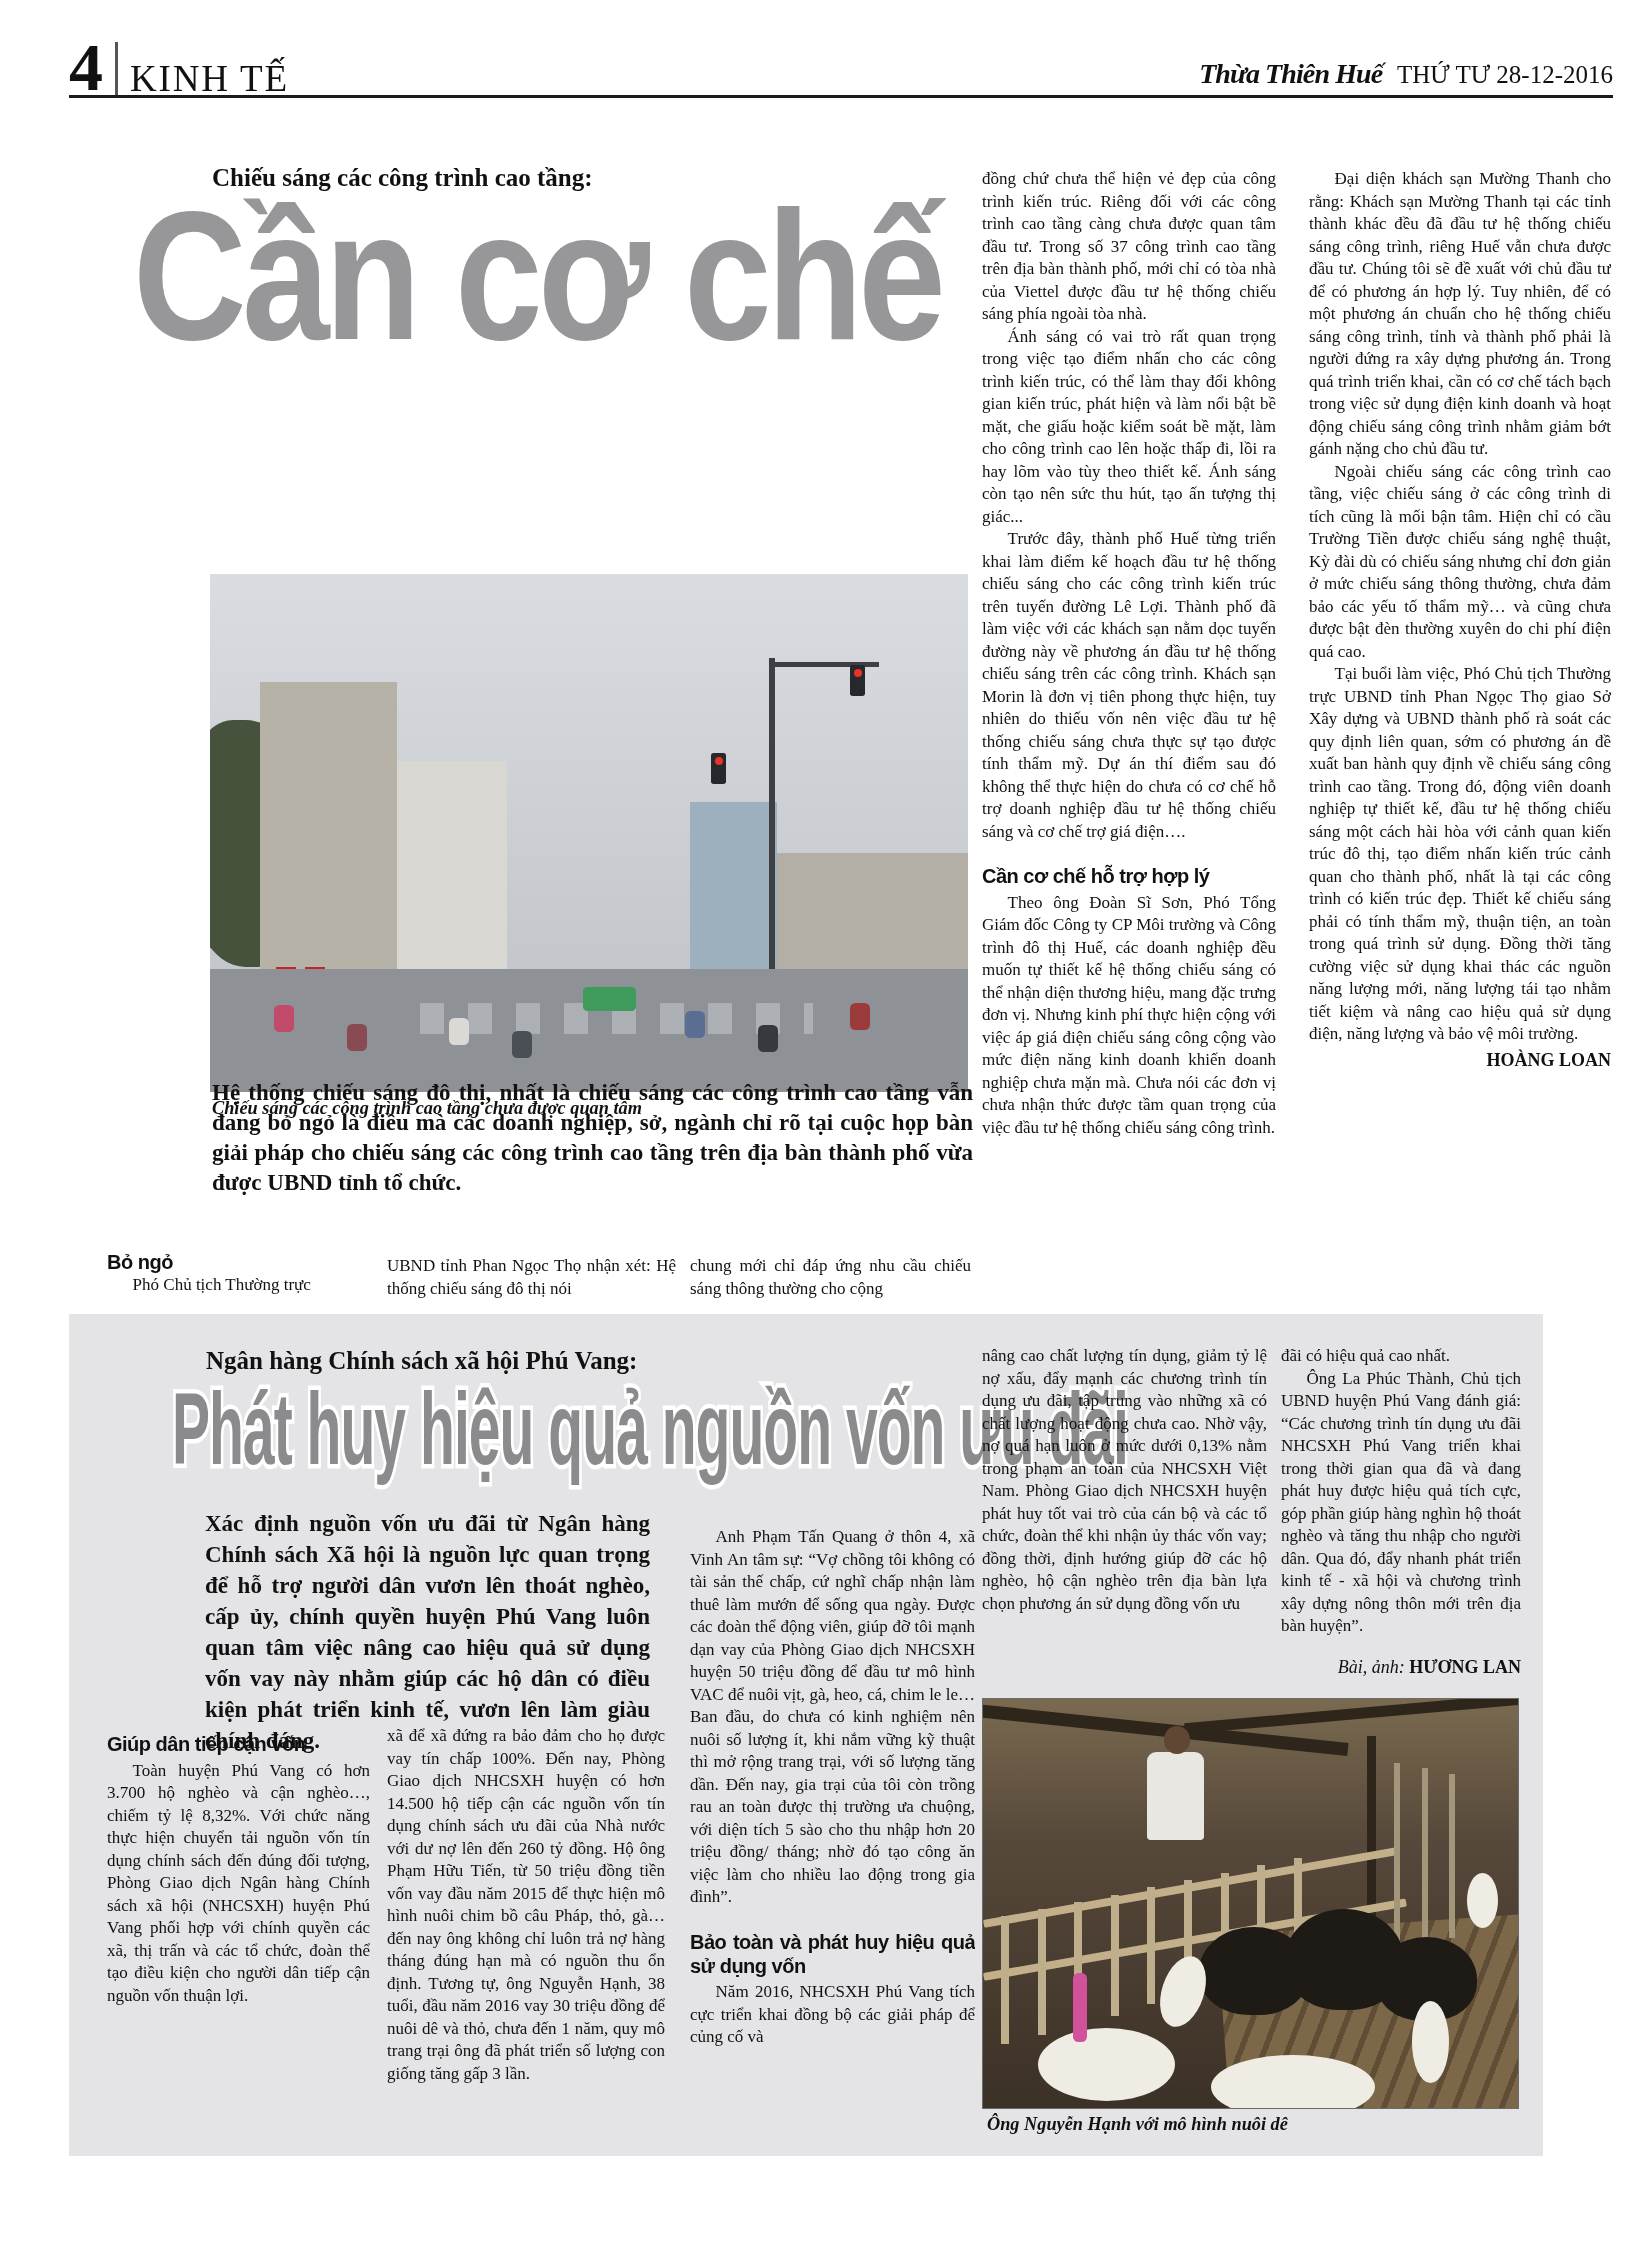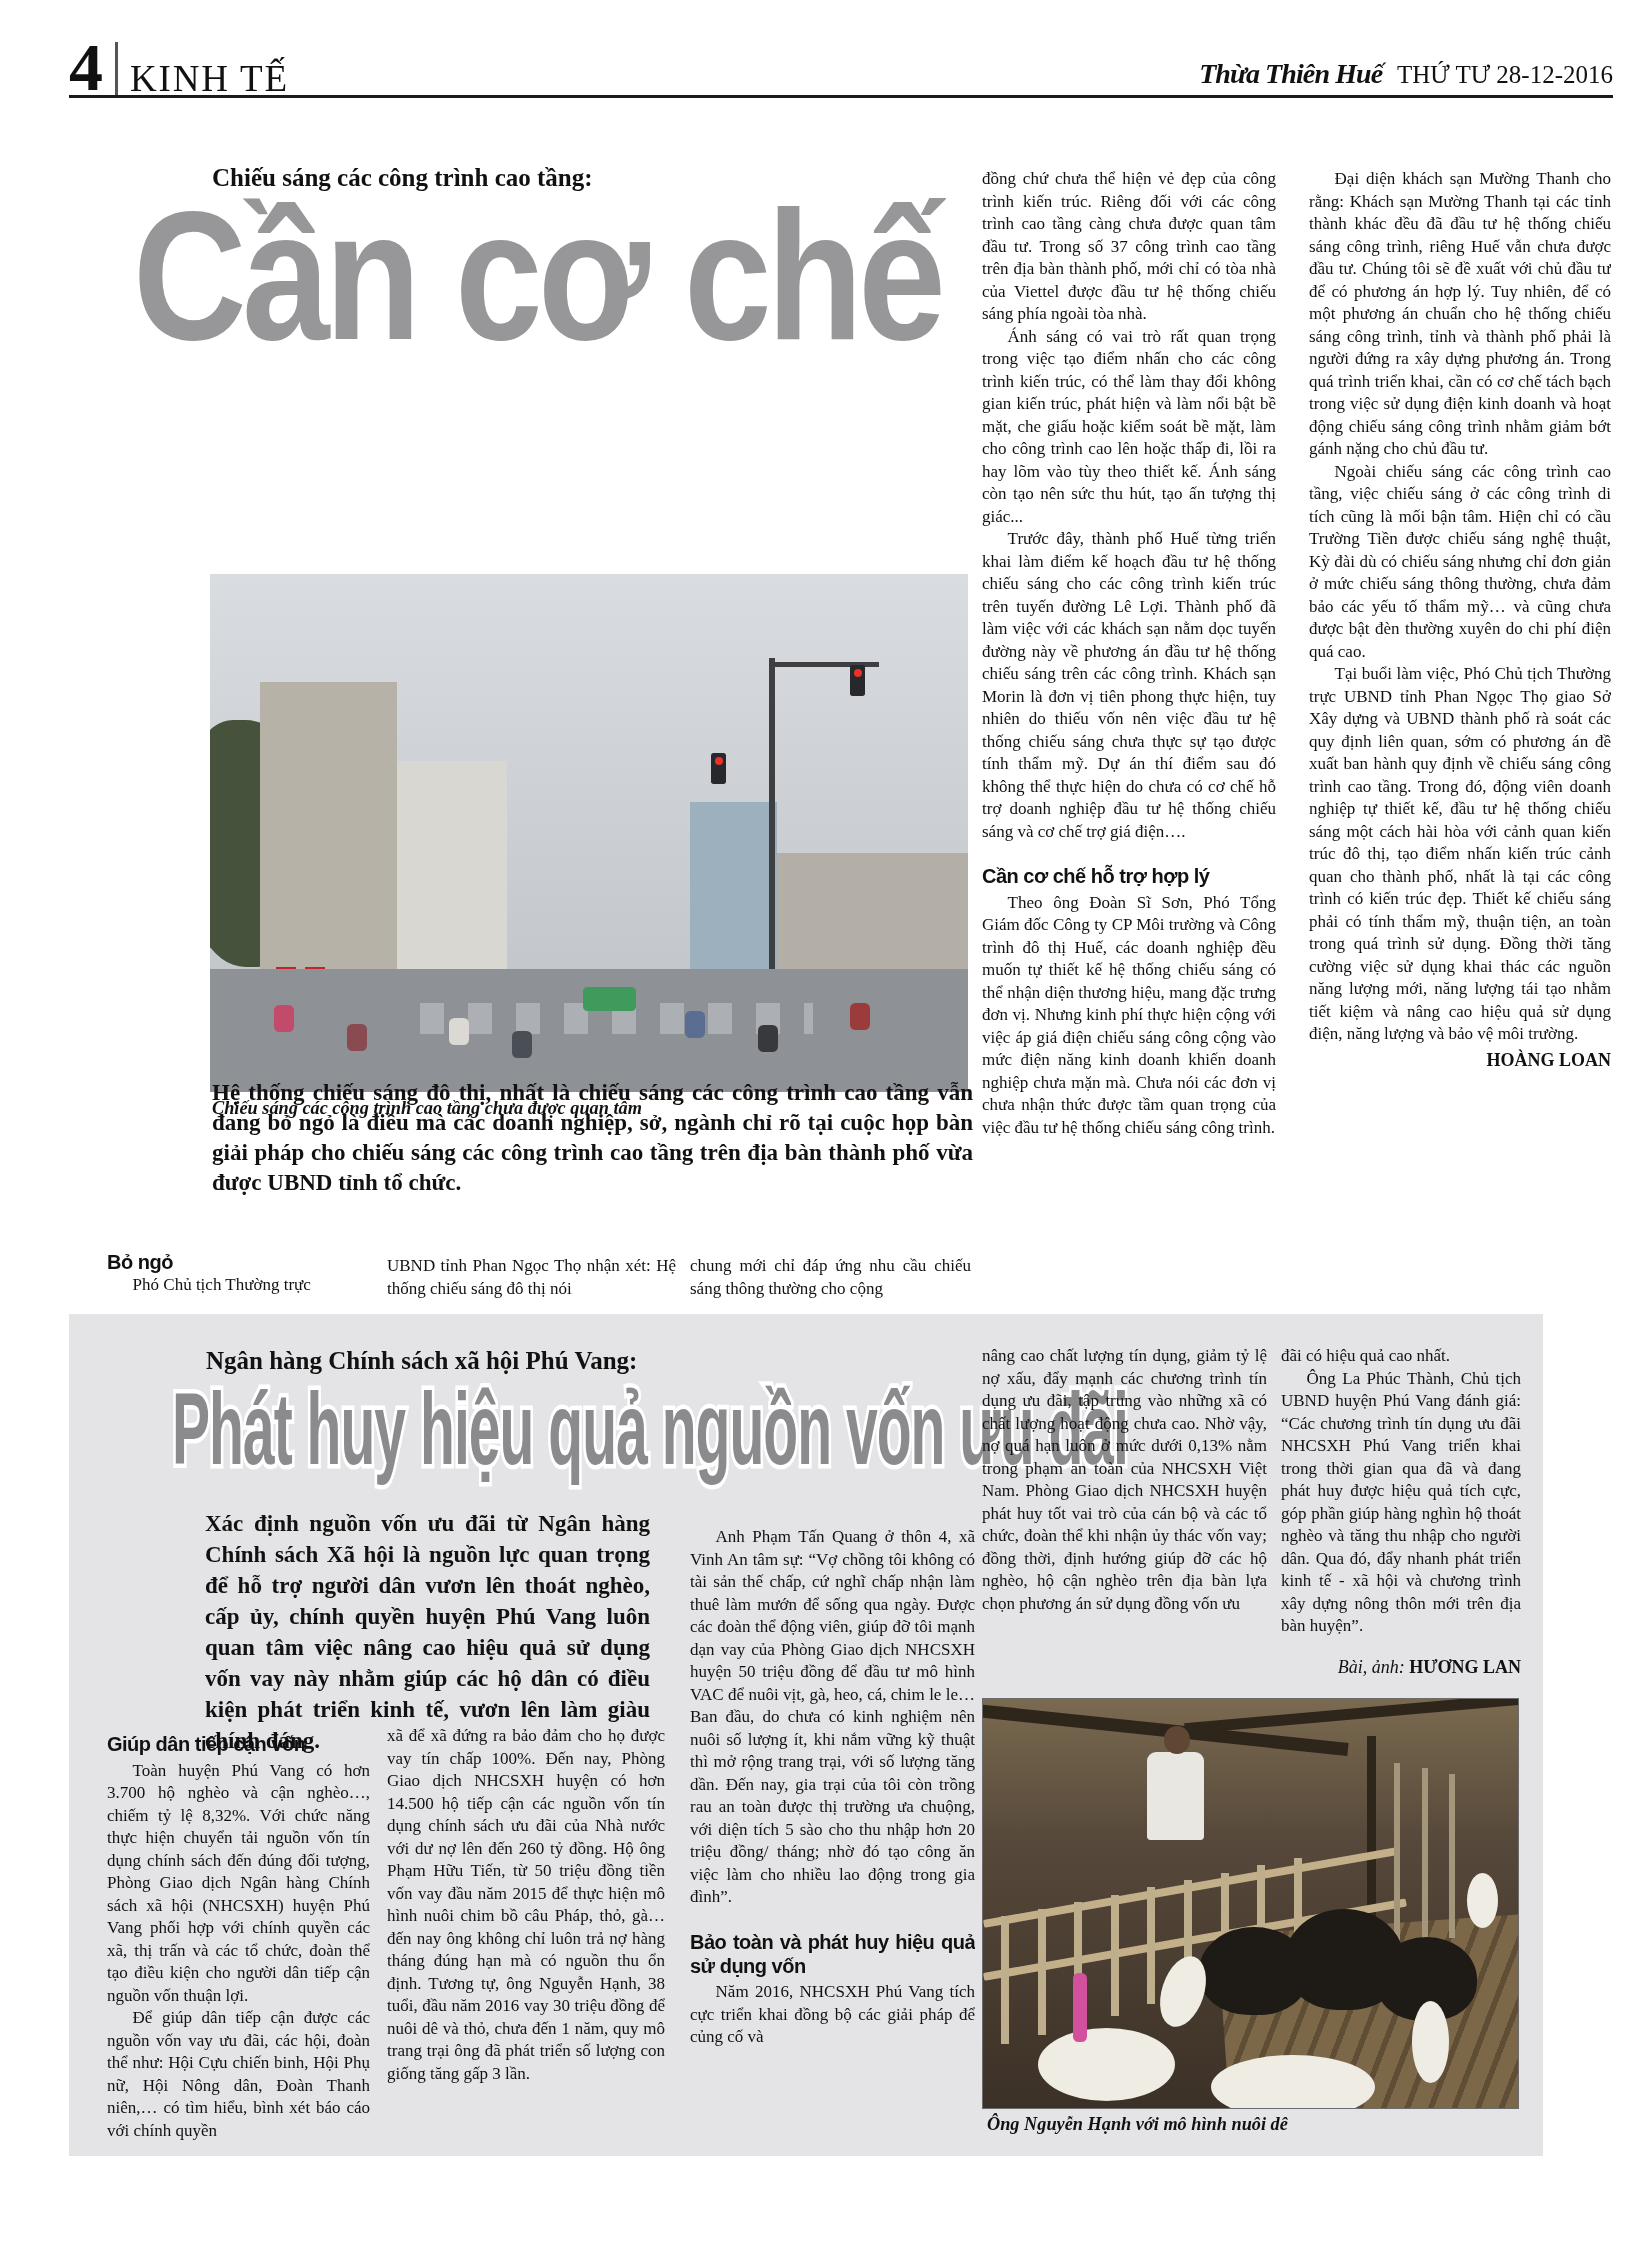--- a/index.html
+++ b/index.html
@@ -196,21 +196,20 @@
     <span class="h2scale">
       <span class="h2back">Phát huy hiệu quả nguồn vốn ưu đãi</span>
       <span class="h2front">Phát huy hiệu quả nguồn vốn ưu đãi</span>
     </span>
   </div>
   <div class="abs lede lede2">Xác định nguồn vốn ưu đãi từ Ngân hàng Chính sách Xã hội là nguồn lực quan trọng để hỗ trợ người dân vươn lên thoát nghèo, cấp ủy, chính quyền huyện Phú Vang luôn quan tâm việc nâng cao hiệu quả sử dụng vốn vay này nhằm giúp các hộ dân có điều kiện phát triển kinh tế, vươn lên làm giàu chính đáng.</div>
 
   <div class="abs bodycol a2c1">
     <h4 class="subhead" style="margin-top:11px;">Giúp dân tiếp cận vốn</h4>
     <p class="ind">Toàn huyện Phú Vang có hơn 3.700 hộ nghèo và cận nghèo…, chiếm tỷ lệ 8,32%. Với chức năng thực hiện chuyển tải nguồn vốn tín dụng chính sách đến đúng đối tượng, Phòng Giao dịch Ngân hàng Chính sách xã hội (NHCSXH) huyện Phú Vang phối hợp với chính quyền các xã, thị trấn và các tổ chức, đoàn thể tạo điều kiện cho người dân tiếp cận nguồn vốn thuận lợi.</p>
-    <p class="ind">Để giúp dân tiếp cận được các nguồn vốn vay ưu đãi, các hội, đoàn thể như: Hội Cựu chiến binh, Hội Phụ nữ, Hội Nông dân, Đoàn Thanh niên,… có tìm hiểu, bình xét báo cáo với chính quyền</p>
   </div>
   <div class="abs bodycol a2c2">
     <p>xã để xã đứng ra bảo đảm cho họ được vay tín chấp 100%. Đến nay, Phòng Giao dịch NHCSXH huyện có hơn 14.500 hộ tiếp cận các nguồn vốn tín dụng chính sách ưu đãi của Nhà nước với dư nợ lên đến 260 tỷ đồng. Hộ ông Phạm Hữu Tiến, từ 50 triệu đồng tiền vốn vay đầu năm 2015 để thực hiện mô hình nuôi chim bồ câu Pháp, thỏ, gà… đến nay ông không chỉ luôn trả nợ hàng tháng đúng hạn mà có nguồn thu ổn định. Tương tự, ông Nguyễn Hạnh, 38 tuổi, đầu năm 2016 vay 30 triệu đồng để nuôi dê và thỏ, chưa đến 1 năm, quy mô trang trại ông đã phát triển số lượng con giống tăng gấp 3 lần.</p>
   </div>
   <div class="abs bodycol a2c3">
     <p class="ind">Anh  Phạm Tấn Quang ở thôn 4, xã Vinh An tâm sự: “Vợ chồng tôi không có tài sản thế chấp, cứ nghĩ chấp nhận làm thuê làm mướn để sống qua ngày. Được các đoàn thể động viên, giúp đỡ tôi mạnh dạn vay của Phòng Giao dịch NHCSXH huyện 50 triệu đồng để đầu tư mô hình VAC để nuôi vịt, gà, heo, cá, chim le le… Ban đầu, do chưa có kinh nghiệm nên nuôi số lượng ít, khi nắm vững kỹ thuật thì mở rộng trang trại, với số lượng tăng dần. Đến nay, gia trại của tôi còn trồng rau an toàn được thị trường ưa chuộng, với diện tích 5 sào cho thu nhập hơn 20 triệu đồng/ tháng; nhờ đó tạo công ăn việc làm cho nhiều lao động trong gia đình”.</p>
     <h4 class="subhead">Bảo toàn và phát huy hiệu quả sử dụng vốn</h4>
     <p class="ind">Năm 2016, NHCSXH Phú Vang tích cực triển khai đồng bộ các giải pháp để củng cố và</p>
   </div>
   <div class="abs bodycol a2c4">

